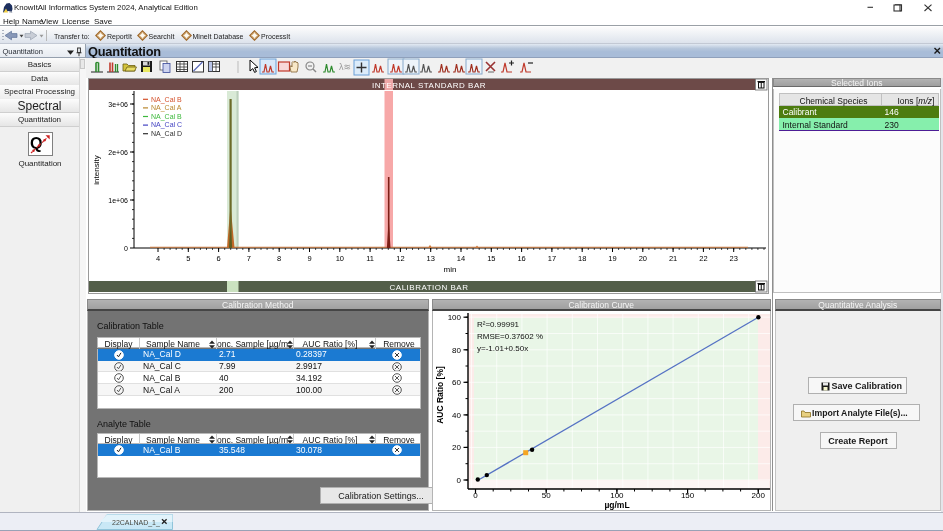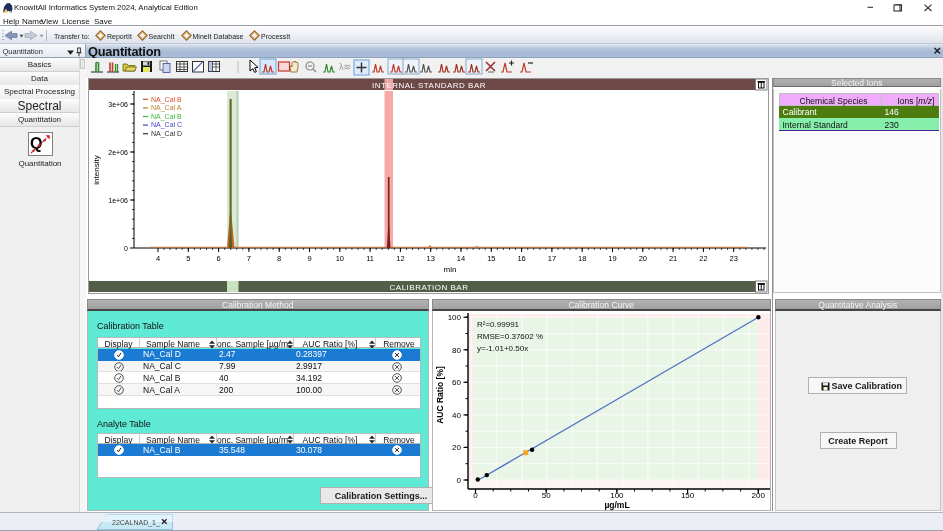--- a/index.html
+++ b/index.html
@@ -412,36 +412,36 @@
       <rect x="3" y="3.4" width="5.5" height="5.6" fill="none" stroke="#111" stroke-width="1"></rect>
       <line x1="2" y1="2.6" x2="9.5" y2="2.6" stroke="#111" stroke-width="1.2"></line>
       <line x1="5.75" y1="3.4" x2="5.75" y2="9" stroke="#111" stroke-width="1"></line>
     </g>
     <rect x="0.5" y="0.5" width="680" height="215" fill="none" stroke="#9a9a9a"></rect>
   </svg>
 <div class="abs" style="left:940.5px;top:77.5px;width:2.5px;height:434px;background:#e3e5ea"></div>
 <div class="abs" style="left:771.5px;top:77.5px;width:1.5px;height:433.5px;background:#8f8f8f"></div>
 <div class="hdr" style="left:773px;top:77.5px;width:167.5px;height:9.5px;border-bottom:1.5px solid #6a6a6a;line-height:9px">Selected Ions</div>
 <div class="abs" style="left:773px;top:88.5px;width:167.5px;height:204px;background:#fcfcfc;border:1px solid #c0c0c0;border-top:none">
-    <div class="abs" style="left:4.5px;top:4.5px;width:160px;height:12.5px;background:#f0abfc;border:1px solid #c0c0c0;font-size:8.5px;color:#111">
+    <div class="abs" style="left:4.5px;top:4.5px;width:160px;height:12.5px;background:#e5e5e5;border:1px solid #c0c0c0;font-size:8.5px;color:#111">
       <span class="abs" style="left:20px;top:1.5px">Chemical Species</span>
       <span class="abs" style="left:118px;top:1.5px">Ions [<i>m/z</i>]</span>
       <span class="abs" style="left:101px;top:0;width:1px;height:12px;background:#c0c0c0"></span>
     </div>
     <div class="abs" style="left:4.5px;top:17px;width:160px;height:12.5px;background:#4d7c0f;color:#fff;font-size:8.5px">
       <span class="abs" style="left:4px;top:1.5px">Calibrant</span>
       <span class="abs" style="left:106px;top:1.5px">146</span>
     </div>
     <div class="abs" style="left:4.5px;top:29.5px;width:160px;height:12.5px;background:#86efac;color:#111;font-size:8.5px;border-bottom:1px solid #4c1d95">
       <span class="abs" style="left:4px;top:1.5px">Internal Standard</span>
       <span class="abs" style="left:106px;top:1.5px">230</span>
     </div>
   </div>
 <div class="hdr" style="left:87px;top:298.5px;width:341.5px">Calibration Method</div>
-<div class="abs" style="left:87px;top:311px;width:341.5px;height:200px;background:#5eead4;border:1px solid #b4b4b4;border-top:none">
+<div class="abs" style="left:87px;top:311px;width:341.5px;height:200px;background:#737373;border:1px solid #b4b4b4;border-top:none">
     <div class="abs" style="left:9px;top:10px;font-size:9px;color:#111">Calibration Table</div>
     <div class="abs" style="left:9px;top:26px;width:323.5px;height:11.3px;background:#fff;border:1px solid #b8b8b8;font-size:8.5px;color:#111">
       <span class="abs" style="left:0;top:1px;width:41px;text-align:center">Display</span>
       <span class="abs" style="left:41px;top:1px;width:68px;text-align:center">Sample Name</span>
       <span class="abs" style="left:119px;top:1px">onc. Sample [µg/m</span>
       <span class="abs" style="left:196px;top:1px;width:72px;text-align:center">AUC Ratio [%]</span>
       <span class="abs" style="left:278px;top:1px;width:46px;text-align:center">Remove</span>
       <span class="abs" style="left:41px;top:0;width:1px;height:11px;background:#c8c8c8"></span>
       <span class="abs" style="left:117.5px;top:0;width:1px;height:11px;background:#c8c8c8"></span>
       <span class="abs" style="left:194.5px;top:0;width:1px;height:11px;background:#c8c8c8"></span>
@@ -458,21 +458,21 @@
         <path d="M4,0.5 l3,3.2 h-6 z" fill="#222"></path>
         <path d="M4,8.5 l-3,-3.2 h6 z" fill="#222"></path>
       </svg>
     </div>
     <div class="abs" style="left:9px;top:37.8px;width:323.5px;height:11.8px;background:#1b7ad2;color:#fff;font-size:8.5px;border-left:1px solid #b8b8b8;border-right:1px solid #b8b8b8">
       <svg class="abs" style="left:15.5px;top:1px" width="10" height="10">
         <circle cx="5" cy="5" r="4.3" fill="#fff" stroke="#fff" stroke-width="1"></circle>
         <path d="M3,5 l1.5,1.8 L7,2.8" stroke="#222" stroke-width="1" fill="none"></path>
       </svg>
       <span class="abs" style="left:45px;top:0.5px">NA_Cal D</span>
-      <span class="abs" style="left:121px;top:0.5px">2.47</span>
+      <span class="abs" style="left:121px;top:0.5px">2.71</span>
       <span class="abs" style="left:198px;top:0.5px">0.28397</span>
       <svg class="abs" style="left:294px;top:1px" width="10" height="10">
         <circle cx="5" cy="5" r="4.3" fill="#fff" stroke="#fff" stroke-width="1"></circle>
         <path d="M3,3 l4,4 m0,-4 l-4,4" stroke="#333" stroke-width="1"></path>
       </svg>
     </div>
     <div class="abs" style="left:9px;top:49.599999999999994px;width:323.5px;height:11.8px;background:#f6f6f6;color:#111;font-size:8.5px;border-left:1px solid #b8b8b8;border-right:1px solid #b8b8b8">
       <svg class="abs" style="left:15.5px;top:1px" width="10" height="10">
         <circle cx="5" cy="5" r="4.3" fill="none" stroke="#555" stroke-width="1"></circle>
         <path d="M3,5 l1.5,1.8 L7,2.8" stroke="#555" stroke-width="1" fill="none"></path>
@@ -546,21 +546,21 @@
       </svg>
       <span class="abs" style="left:45px;top:0.5px">NA_Cal B</span>
       <span class="abs" style="left:121px;top:0.5px">35.548</span>
       <span class="abs" style="left:198px;top:0.5px">30.078</span>
       <svg class="abs" style="left:294px;top:1px" width="10" height="10">
         <circle cx="5" cy="5" r="4.3" fill="#fff" stroke="#fff" stroke-width="1"></circle>
         <path d="M3,3 l4,4 m0,-4 l-4,4" stroke="#333" stroke-width="1"></path>
       </svg>
     </div>
     <div class="abs" style="left:9px;top:145.10000000000002px;width:323.5px;height:21.899999999999977px;background:#fff;border:1px solid #b8b8b8;border-top:none"></div>
-    <div class="btn" style="left:232px;top:176px;width:122px;height:17px;font-size:9px;line-height:17px;font-weight:bold;background:#e8e8e8">Calibration Settings...</div>
+    <div class="btn" style="left:232px;top:176px;width:122px;height:17px;font-size:9px;line-height:17px;font-weight:normal;background:#e8e8e8">Calibration Settings...</div>
   </div>
 <div class="hdr" style="left:431.5px;top:298.5px;width:339.5px">Calibration Curve</div>
 <div class="abs" style="left:431.5px;top:311px;width:339.5px;height:200px;background:#fff;border:1px solid #b4b4b4;border-top:none"></div>
 <svg width="341" height="211" style="position:absolute;left:434px;top:300px" font-family="Liberation Sans, sans-serif">
     <rect x="34" y="14" width="302" height="175" fill="#fcebe9"></rect>
     <rect x="40" y="18" width="284" height="162" fill="#e9f6e7"></rect>
     <rect x="34.7" y="180.8" width="300.6" height="7.7" fill="#fcf5f4"></rect>
     <line x1="37.5" y1="14" x2="37.5" y2="189" stroke="#ffffff" stroke-width="1" opacity="0.7"></line>
     <line x1="62.7" y1="14" x2="62.7" y2="189" stroke="#ffffff" stroke-width="1" opacity="0.7"></line>
     <line x1="87.9" y1="14" x2="87.9" y2="189" stroke="#ffffff" stroke-width="1" opacity="0.7"></line>
@@ -651,20 +651,26 @@
 <div class="hdr" style="left:774.5px;top:298.5px;width:166.5px">Quantitative Analysis</div>
 <div class="abs" style="left:774.5px;top:311px;width:166.5px;height:200px;background:#efefef;border:1px solid #c4c4c4;border-top:none">
     <div class="btn" style="left:32px;top:65.5px;width:99px;height:17px;font-size:9px;line-height:17px">
       <svg style="position:absolute;left:12px;top:4px" width="9" height="9">
         <rect x="0.5" y="0.5" width="8" height="8" fill="#1a1a1a"></rect>
         <rect x="2" y="0.5" width="5" height="3" fill="#e8e8e8"></rect>
         <rect x="2.5" y="5" width="4" height="3.5" fill="#f5f5cc"></rect>
       </svg>
       <span style="position:absolute;left:23px;top:0">Save Calibration</span>
     </div>
+    <div class="btn" style="left:17.5px;top:92.5px;width:127px;height:17px;font-size:8.7px;line-height:17px">
+      <svg style="position:absolute;left:7px;top:4px" width="10" height="9">
+        <path d="M0.5,8 L0.5,2 L3,2 L4,3.5 L9.5,3.5 L9.5,8 Z" fill="#e8d080" stroke="#8a7020" stroke-width="0.8"></path>
+      </svg>
+      <span style="position:absolute;left:18px;top:0">Import Analyte File(s)...</span>
+    </div>
     <div class="btn" style="left:44px;top:120.5px;width:77px;height:17px;font-size:9px;line-height:17px">Create Report</div>
   </div>
 <div class="abs" style="left:0;top:512px;width:943px;height:19px;background:#eceef5;border-top:1px solid #b0b4c0">
     <svg class="abs" style="left:96px;top:1px" width="80" height="16">
       <path d="M11,0.5 L76.5,0.5 L76.5,15.5 L1,15.5 Z" fill="#c9e8f6" stroke="#90c4da" stroke-width="1"></path>
       <path d="M11,0.5 L76.5,0.5 L76.5,8 L4,8 Z" fill="#e2f3fb"></path>
       <text x="16" y="11" font-size="7px" fill="#4a4a42" font-family="Liberation Sans, sans-serif">22CALNAD_1_</text>
       <path d="M66,5.2 l4.6,4.6 m0,-4.6 l-4.6,4.6" stroke="#222" stroke-width="1.3"></path>
     </svg>
     <div class="abs" style="left:0;top:16.5px;width:943px;height:1.2px;background:#9aa2b6"></div>

